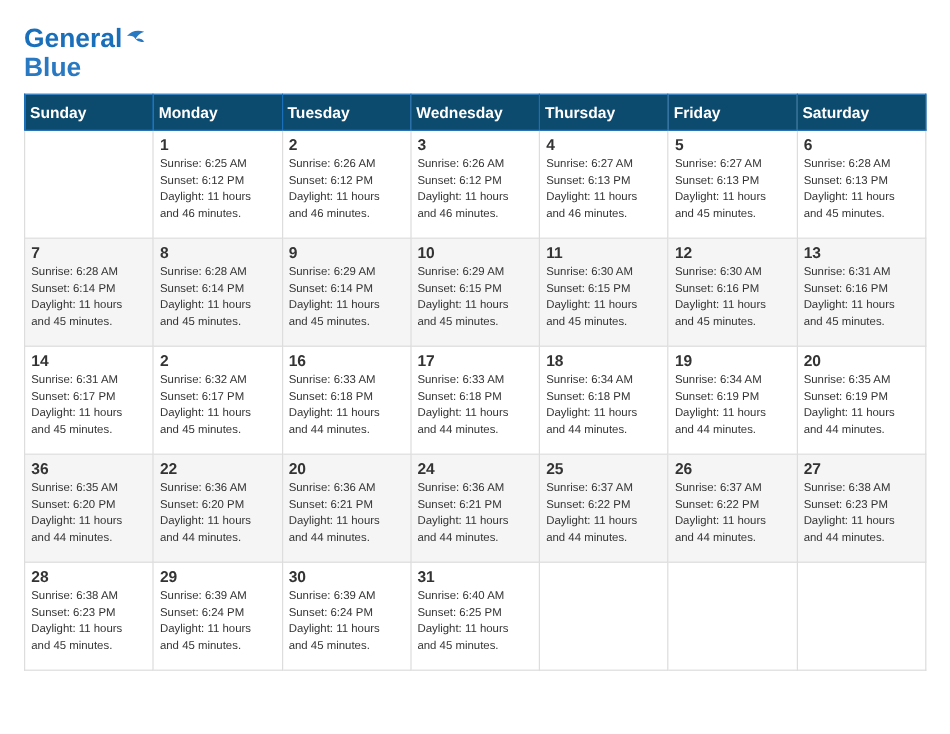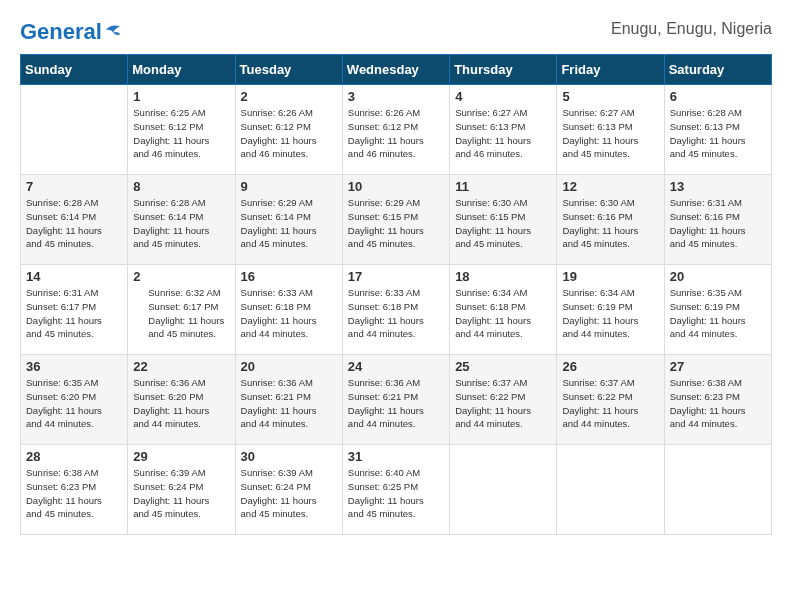--- a/index.html
+++ b/index.html
@@ -95,24 +95,24 @@
 
 <div class="header">
   <div class="logo">
     <div>
       <div class="logo-text">
         <span>General</span><svg class="logo-icon" viewBox="0 0 20 18">
             <path d="M2 9 Q8 2 18 5 Q12 7 10 12 Q8 8 2 9Z" fill="#2979c2"></path>
             <path d="M10 12 Q14 16 18 14 Q15 10 10 12Z" fill="#2979c2"></path>
           </svg>
       </div>
+      <div class="logo-text"><span style="color:#2979c2;">Blue</span></div>
     </div>
   </div>
   <div class="title-area">
-    <div class="location">Enugu, Enugu, Nigeria</div>
   </div>
 </div>
 
 <table>
   <thead>
     <tr>
     <th>Sunday</th>
         <th>Monday</th>
         <th>Tuesday</th>
         <th>Wednesday</th>
@@ -221,21 +221,21 @@
       <tr>
         <td>
           <span class="day-number">14</span>
           <div class="day-info" style="white-space: pre-line;">Sunrise: 6:31 AM
 Sunset: 6:17 PM
 Daylight: 11 hours
 and 45 minutes.</div>
         </td>
         <td>
           <span class="day-number">2</span>
-          <div class="day-info" style="white-space: pre-line; margin-left: 15px;">Sunrise: 6:32 AM
+          <div class="day-info" style="white-space: pre-line;">Sunrise: 6:32 AM
 Sunset: 6:17 PM
 Daylight: 11 hours
 and 45 minutes.</div>
         </td>
         <td>
           <span class="day-number">16</span>
           <div class="day-info" style="white-space: pre-line;">Sunrise: 6:33 AM
 Sunset: 6:18 PM
 Daylight: 11 hours
 and 44 minutes.</div>

